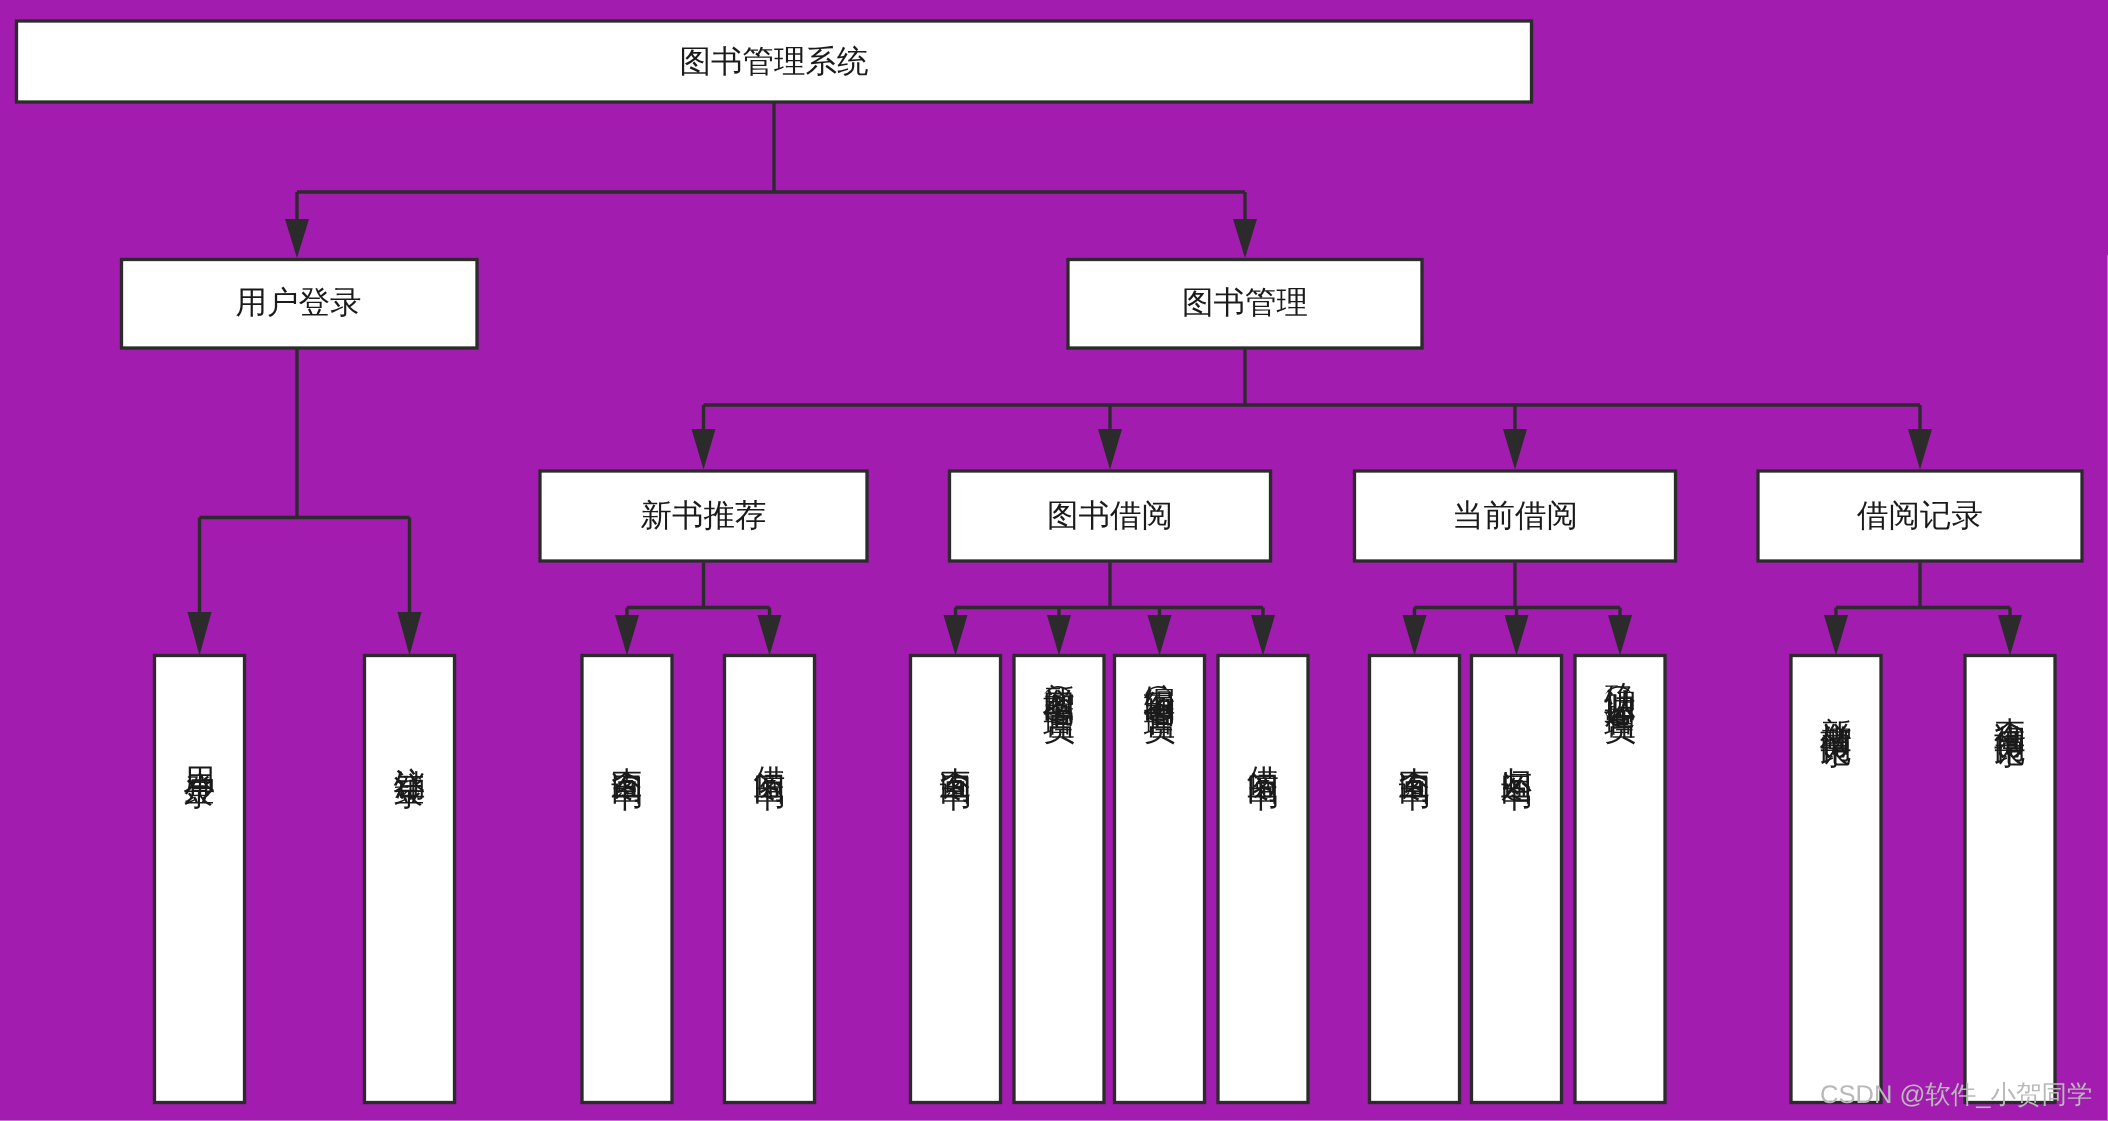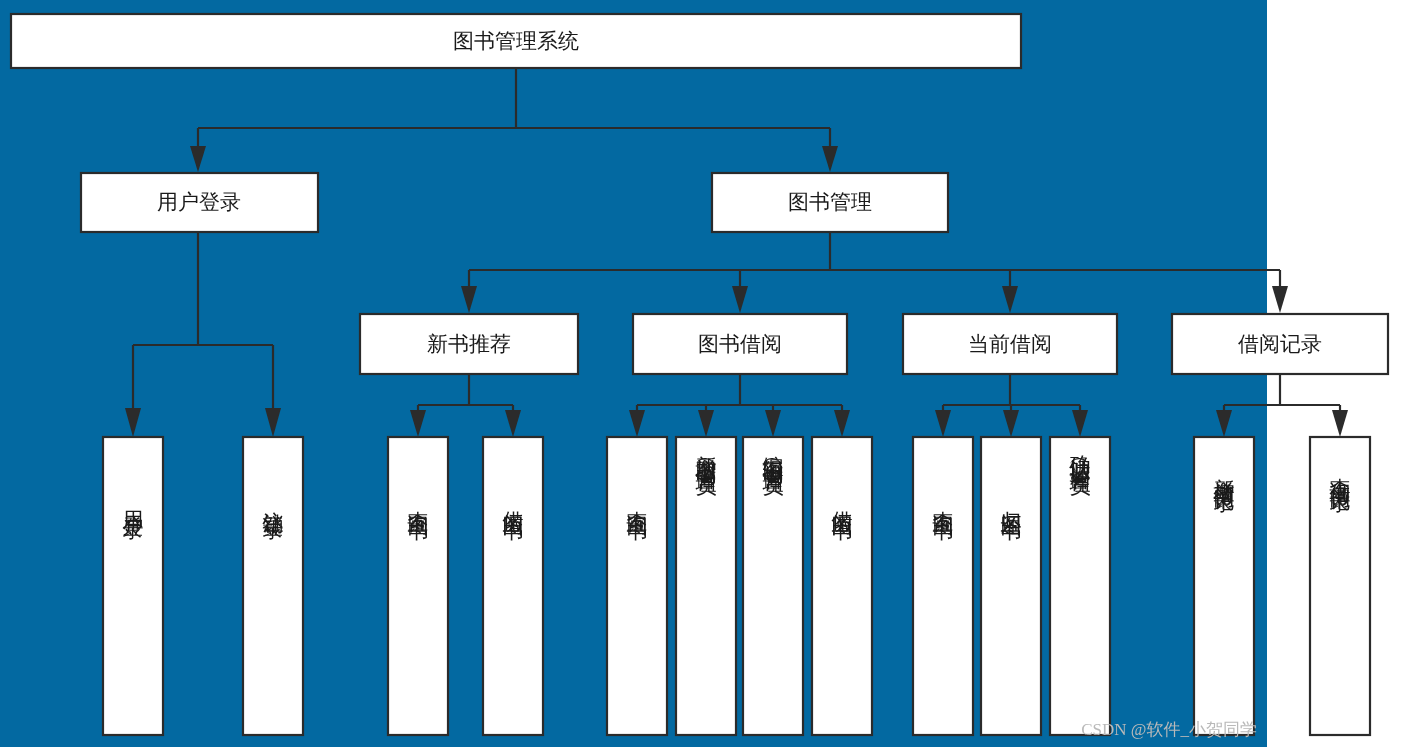--- a/index.html
+++ b/index.html
@@ -8,23 +8,23 @@
     background: #ffffff;
   }
   body {
     width: 1405px;
     height: 747px;
     font-family: "DejaVu Sans", "Liberation Sans", sans-serif;
     overflow: hidden;
   }
   #diagram-root {
     position: relative;
-    width: 1267px;
+    width: 1405px;
     height: 747px;
-    background: #0369a1;
+    background: #a21caf;
   }
   svg.diagram-canvas {
     position: absolute;
     left: 0;
     top: 0;
     width: 1405px;
     height: 747px;
     display: block;
   }
   .node-box {
@@ -54,21 +54,21 @@
     font-size: 21px;
     fill: #1a1a1a;
     text-anchor: middle;
     writing-mode: vertical-rl;
     letter-spacing: 3px;
   }
   .watermark-text {
     position: absolute;
     right: 10px;
     bottom: 6px;
-    font-family: Liberation Serif, serif;
+    font-family: Liberation Sans, sans-serif;
     font-size: 17px;
     color: #b9b9b9;
     white-space: nowrap;
     pointer-events: none;
   }
 </style>
 </head>
 <body>
 
 <div id="diagram-root">

